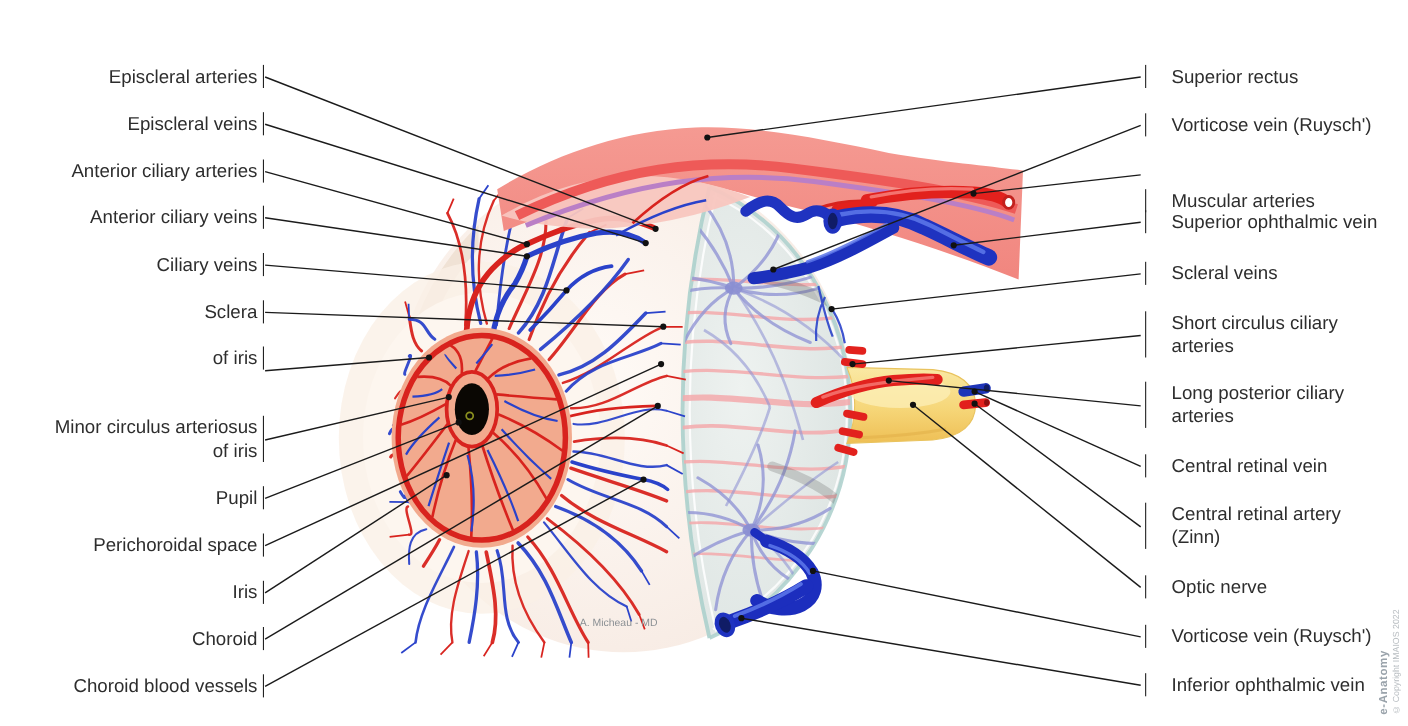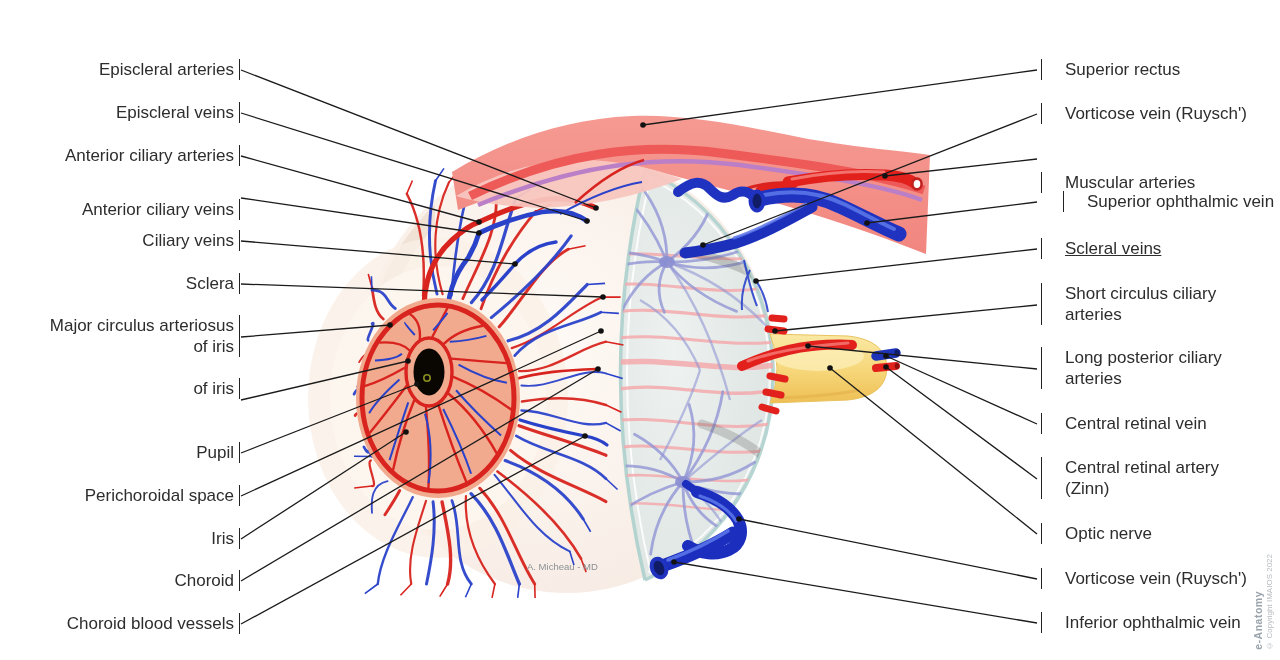--- a/index.html
+++ b/index.html
@@ -311,34 +311,34 @@
   <div id="labels">
       <div class="label left" style="right: 1040px; top: 59px;">
         <div>Episcleral arteries</div>
       </div>
       <div class="label left" style="right: 1040px; top: 102px;">
         <div>Episcleral veins</div>
       </div>
       <div class="label left" style="right: 1040px; top: 145px;">
         <div>Anterior ciliary arteries</div>
       </div>
-      <div class="label left" style="right: 1040px; top: 187px; margin-top: 12px;">
+      <div class="label left" style="right: 1040px; top: 187px;">
         <div>Anterior ciliary veins</div>
       </div>
       <div class="label left" style="right: 1040px; top: 230px;">
         <div>Ciliary veins</div>
       </div>
       <div class="label left" style="right: 1040px; top: 273px;">
         <div>Sclera</div>
       </div>
       <div class="label left" style="right: 1040px; top: 315px;">
-        <div>Major circulus arteriosus</div>
         <div>of iris</div>
       </div>
       <div class="label left" style="right: 1040px; top: 378px;">
+        <div>Minor circulus arteriosus</div>
         <div>of iris</div>
       </div>
       <div class="label left" style="right: 1040px; top: 442px;">
         <div>Pupil</div>
       </div>
       <div class="label left" style="right: 1040px; top: 485px;">
         <div>Perichoroidal space</div>
       </div>
       <div class="label left" style="right: 1040px; top: 528px;">
         <div>Iris</div>
@@ -351,24 +351,24 @@
       </div>
       <div class="label right" style="left: 1041px; top: 59px;">
         <div>Superior rectus</div>
       </div>
       <div class="label right" style="left: 1041px; top: 103px;">
         <div>Vorticose vein (Ruysch')</div>
       </div>
       <div class="label right" style="left: 1041px; top: 148px; margin-top: 24px;">
         <div>Muscular arteries</div>
       </div>
-      <div class="label right" style="left: 1041px; top: 191px; margin-left: 22px;">
+      <div class="label right" style="left: 1041px; top: 191px;">
         <div>Superior ophthalmic vein</div>
       </div>
-      <div class="label right" style="left: 1041px; top: 238px; text-decoration: underline;">
+      <div class="label right" style="left: 1041px; top: 238px;">
         <div>Scleral veins</div>
       </div>
       <div class="label right" style="left: 1041px; top: 283px;">
         <div>Short circulus ciliary</div>
         <div>arteries</div>
       </div>
       <div class="label right" style="left: 1041px; top: 347px;">
         <div>Long posterior ciliary</div>
         <div>arteries</div>
       </div>

